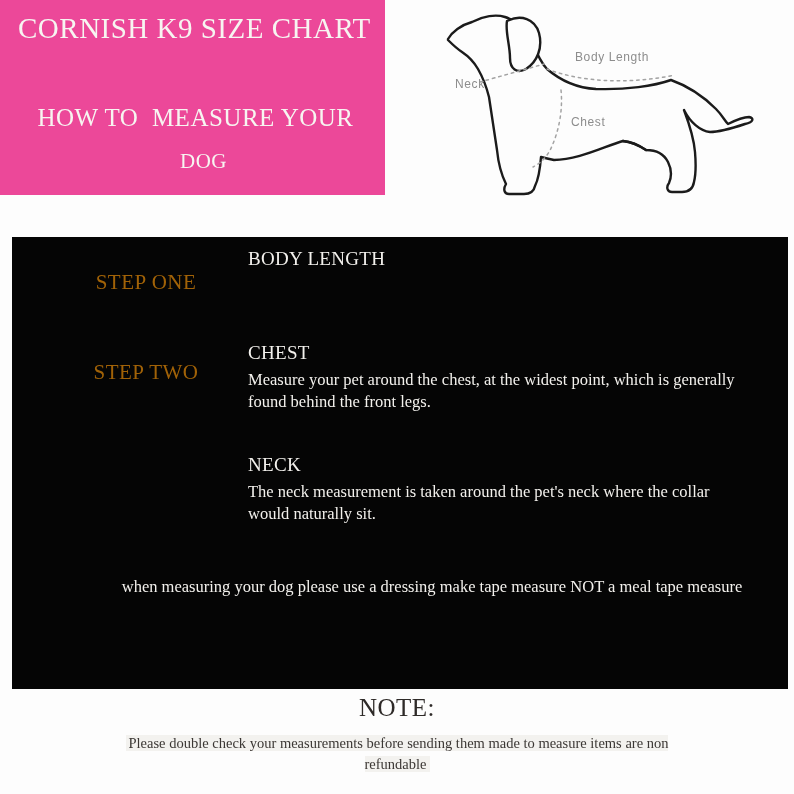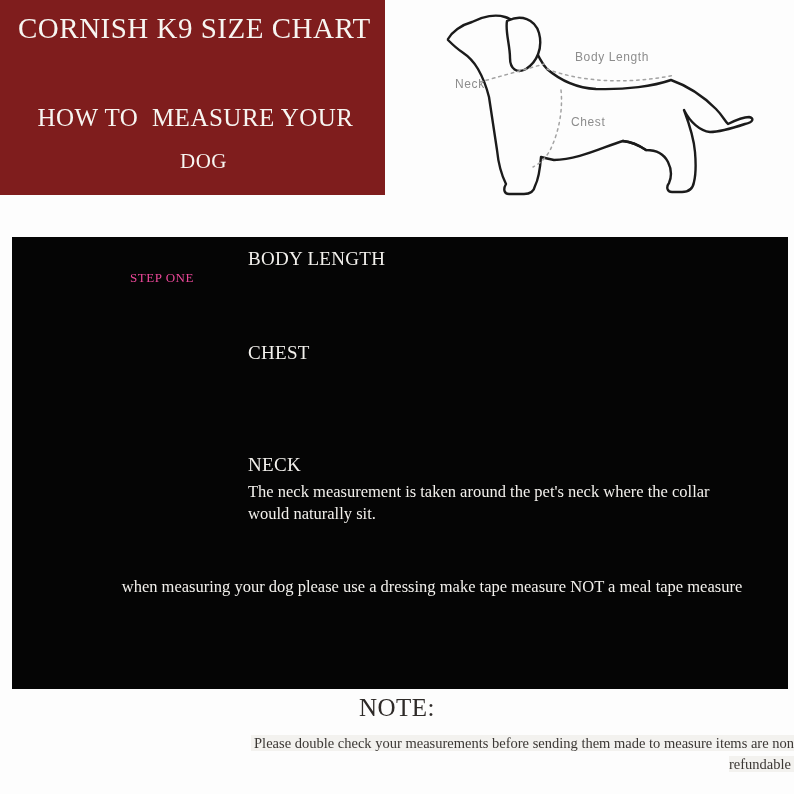--- a/index.html
+++ b/index.html
@@ -6,21 +6,21 @@
   body{
     width:794px;height:794px;position:relative;overflow:hidden;
     background:#fdfdfd;
     font-family:"Liberation Serif", serif;
   }
   .abs{position:absolute;}
 
   
   .header-box{
     left:0;top:0;width:385px;height:195px;
-    background:#7f1d1d;color:#f7f5f1;
+    background:#ec4899;color:#f7f5f1;
   }
   .header-title{
     position:absolute;left:18px;top:12px;width:356px;
     font-size:29px;letter-spacing:.5px;white-space:nowrap;
   }
   .header-sub1{
     position:absolute;left:0;top:104px;width:100%;
     padding-left:6px;box-sizing:border-box;text-align:center;
     font-size:25px;letter-spacing:.5px;white-space:pre;
   }
@@ -37,22 +37,22 @@
   .dog-ear{fill:#fdfdfd;stroke:#1b1b1b;stroke-width:2.4;stroke-linejoin:round;}
   .dog-dash{fill:none;stroke:#a3a3a3;stroke-width:1.5;stroke-dasharray:2.5 4;stroke-linecap:round;}
   .dog-label{font-family:"Liberation Sans", sans-serif;font-size:12px;letter-spacing:.6px;fill:#8d8d8d;}
 
   
   .panel{
     left:12px;top:237px;width:776px;height:452px;
     background:#050505;color:#f6f4f0;
   }
   .step-label{
-    position:absolute;left:16px;width:268px;text-align:center;
-    font-size:13px;letter-spacing:.5px;color:#ec4899;
+    position:absolute;left:0;width:268px;text-align:center;
+    font-size:21px;letter-spacing:.5px;color:#a16207;
   }
   .step-label.s1{top:33px;}
   .step-label.s2{top:123px;}
   .step-label.s3{top:228px;}
   .step-body{position:absolute;left:236px;width:500px;}
   .step-body.b1{top:11px;}
   .step-body.b2{top:105px;}
   .step-body.b3{top:217px;}
   .step-heading{font-size:19px;letter-spacing:.3px;margin:0 0 5px 0;color:#f3f1ed;}
   .step-desc{font-size:16.5px;line-height:22px;margin:0;max-width:492px;color:#f3f1ed;}
@@ -60,21 +60,21 @@
     position:absolute;left:0;top:340px;width:100%;text-align:center;
     font-size:16.5px;color:#f3f1ed;margin-left:32px;
   }
 
   
   .note-title{
     left:0;top:694px;width:794px;text-align:center;
     font-size:25px;color:#2e2a28;letter-spacing:.5px;
   }
   .note-text{
-    left:0;top:733px;width:794px;text-align:right;
+    left:0;top:733px;width:794px;text-align:center;
     font-size:14.5px;line-height:21px;color:#3b3734;
   }
   .note-text .hl{background:#f3f2ef;padding:0 3px;}
   .note-text-inner{display:inline-block;max-width:585px;}
 </style>
 </head>
 <body>
 
 <div class="abs header-box">
   <div class="header-title">CORNISH K9 SIZE CHART</div>
@@ -138,22 +138,24 @@
   </svg>
 </div>
 
 <div class="abs panel">
 
   <div class="step-label s1">STEP ONE</div>
   <div class="step-body b1">
     <p class="step-heading">BODY LENGTH</p>
   </div>
 
+  <div class="step-label s2">STEP TWO</div>
   <div class="step-body b2">
     <p class="step-heading">CHEST</p>
+    <p class="step-desc">Measure your pet around the chest, at the widest point, which is generally found behind the front legs.</p>
   </div>
 
   <div class="step-body b3">
     <p class="step-heading">NECK</p>
     <p class="step-desc">The neck measurement is taken around the pet's neck where the collar would naturally sit.</p>
   </div>
 
   <div class="panel-warning">when measuring your dog please use a dressing make tape measure NOT a meal tape measure</div>
 </div>
 

